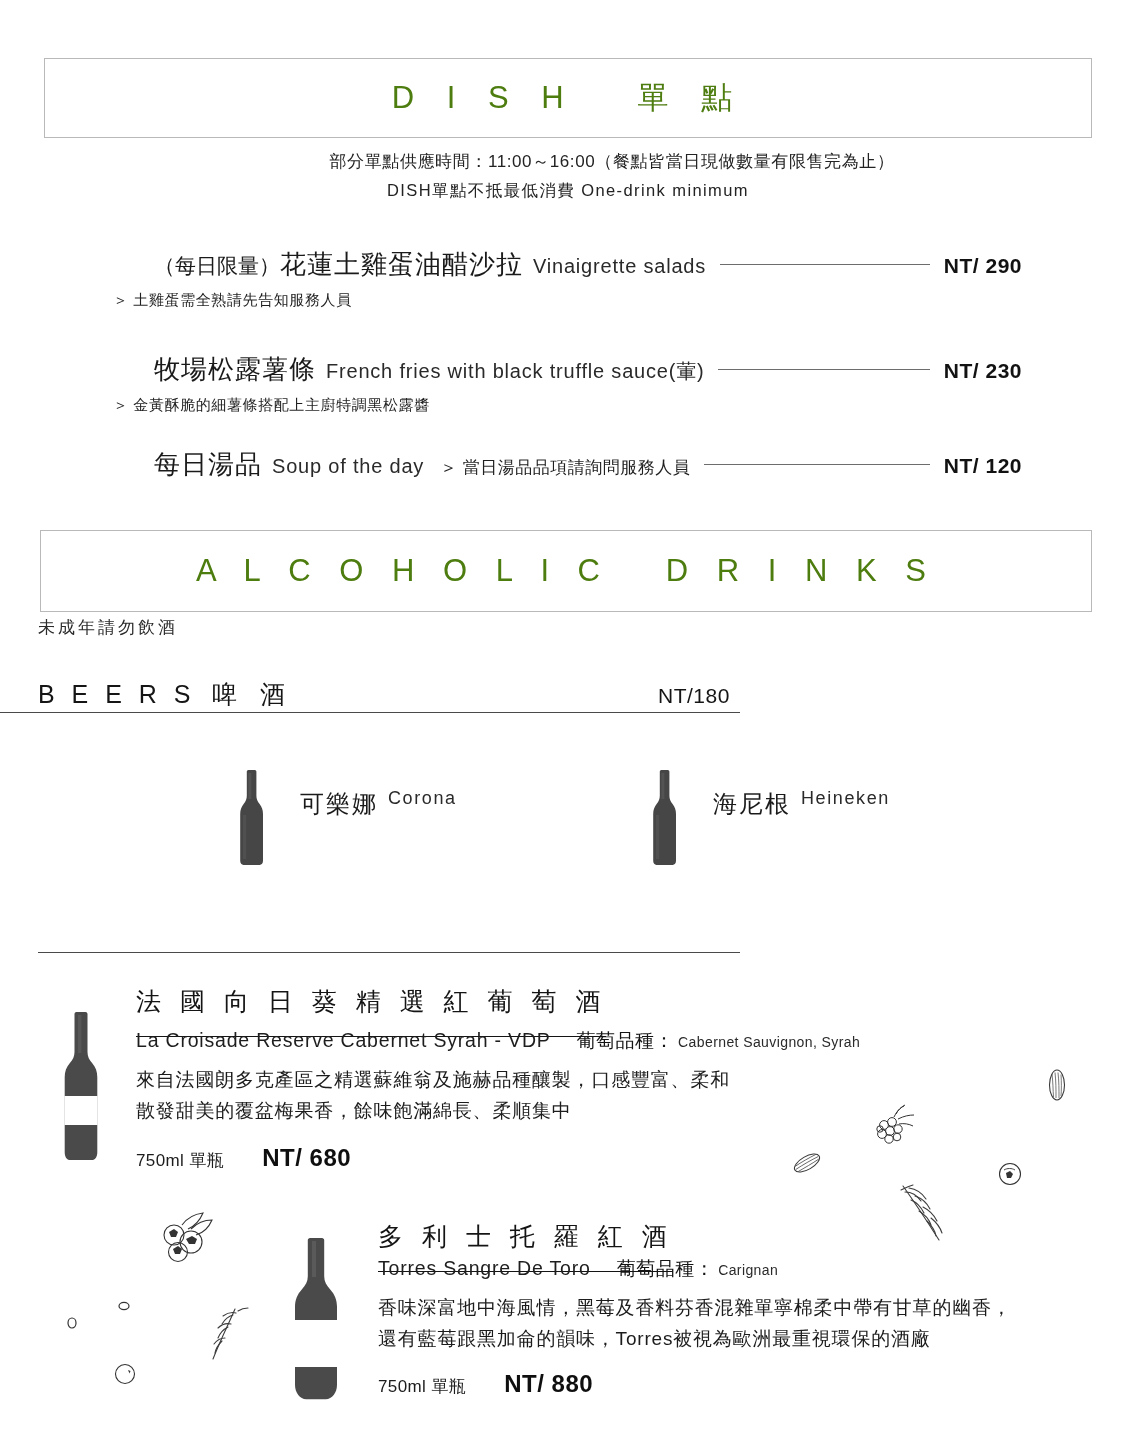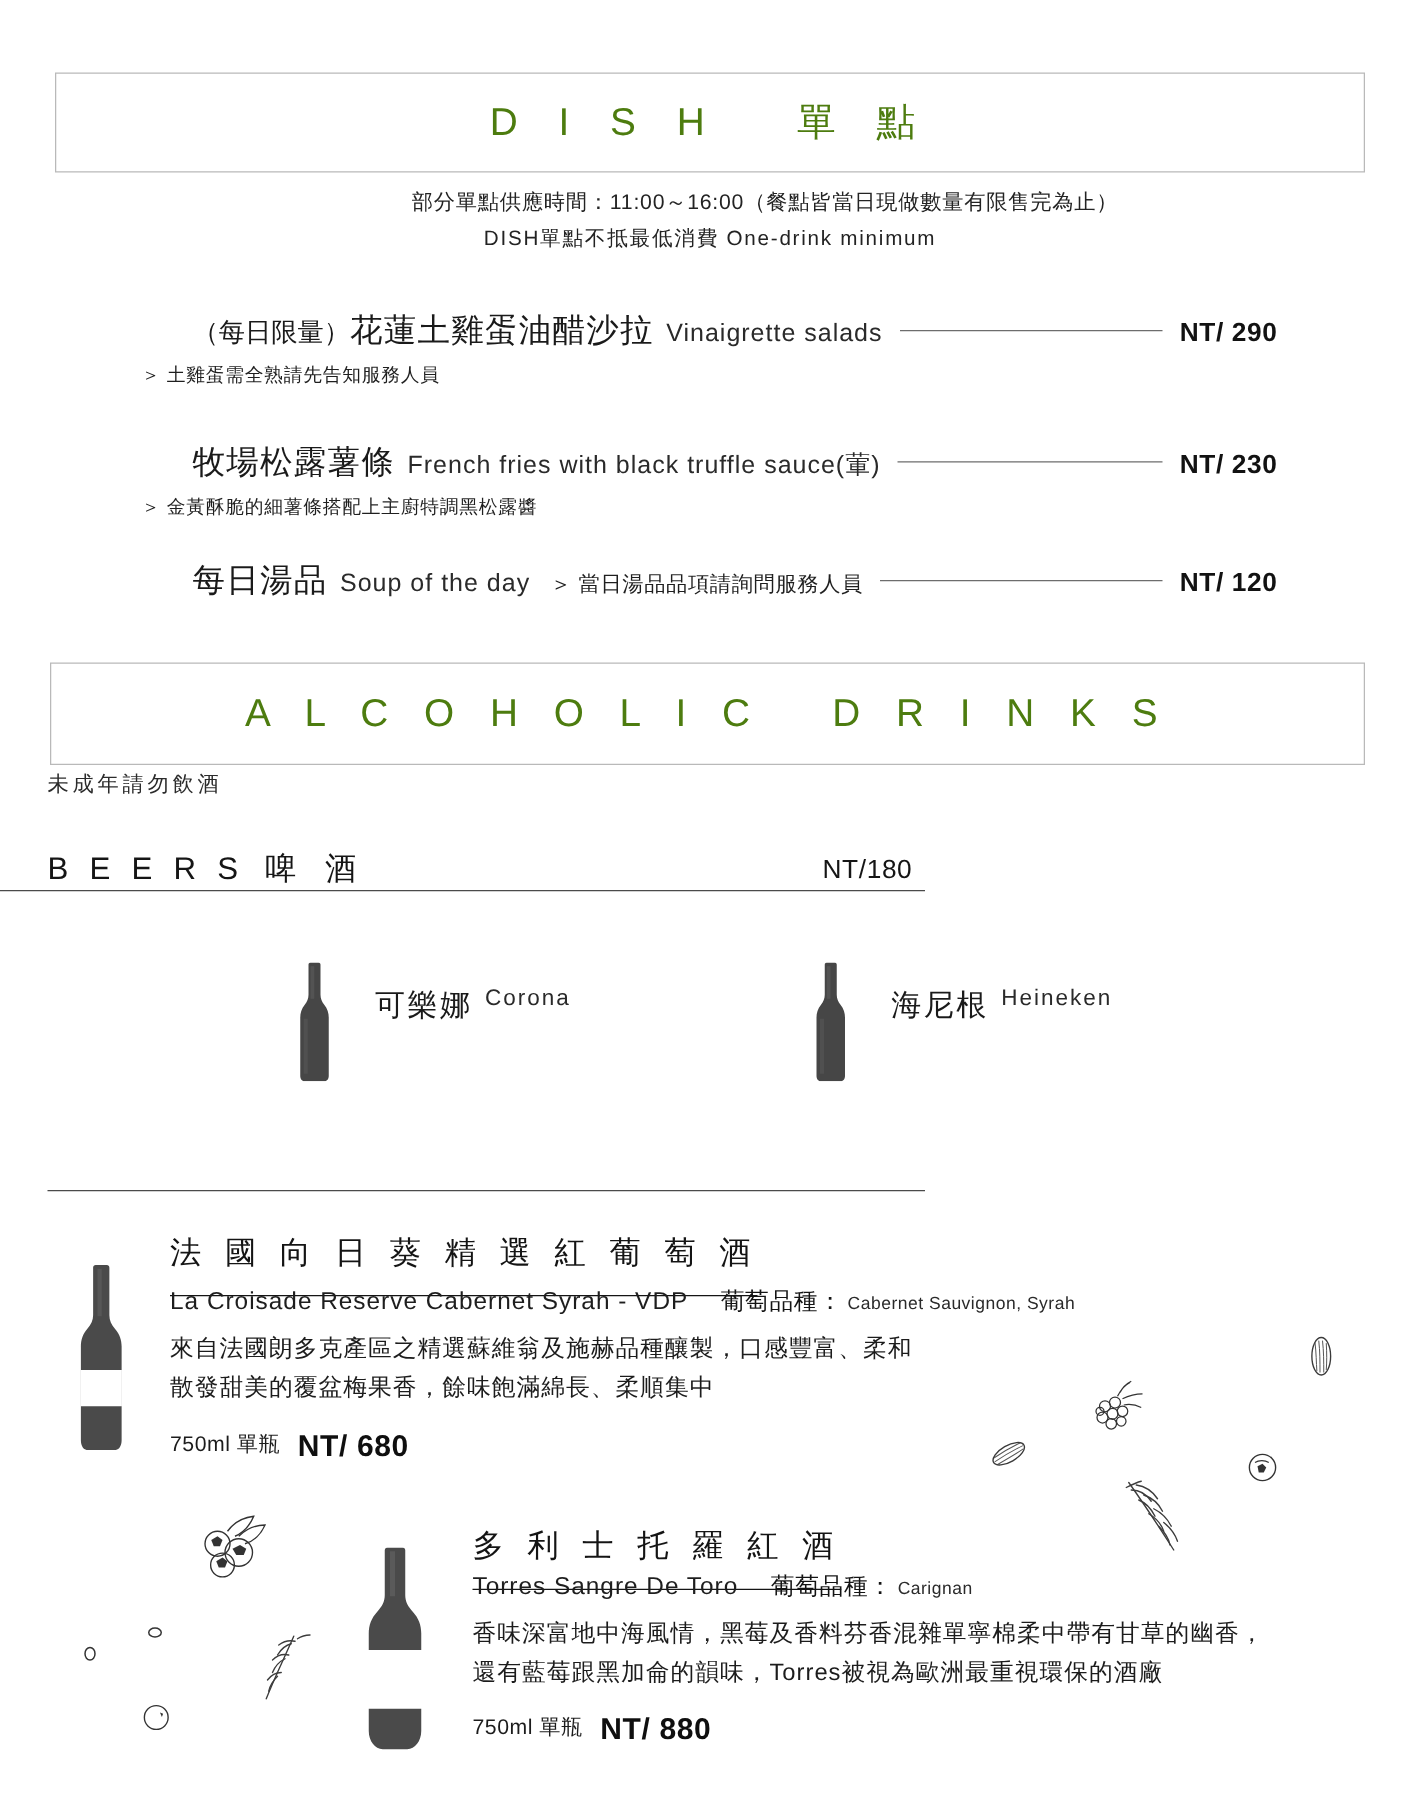--- a/index.html
+++ b/index.html
@@ -180,22 +180,23 @@
     position: absolute;
     font-size: 19px;
     line-height: 31px;
     letter-spacing: 0.8px;
     color: #1c1c1c;
     white-space: pre-line;
   }
   .wine-price-row {
     position: absolute;
     display: flex;
-    align-items: flex-start;
-    white-space: nowrap;
+    align-items: flex-end;
+    white-space: nowrap;
+    gap: 24px;
   }
   .wine-vol {
     font-size: 17px;
     letter-spacing: 0.4px;
     color: #1c1c1c;
   }
   .wine-price {
     font-size: 24px;
     font-weight: bold;
     letter-spacing: 0.5px;

